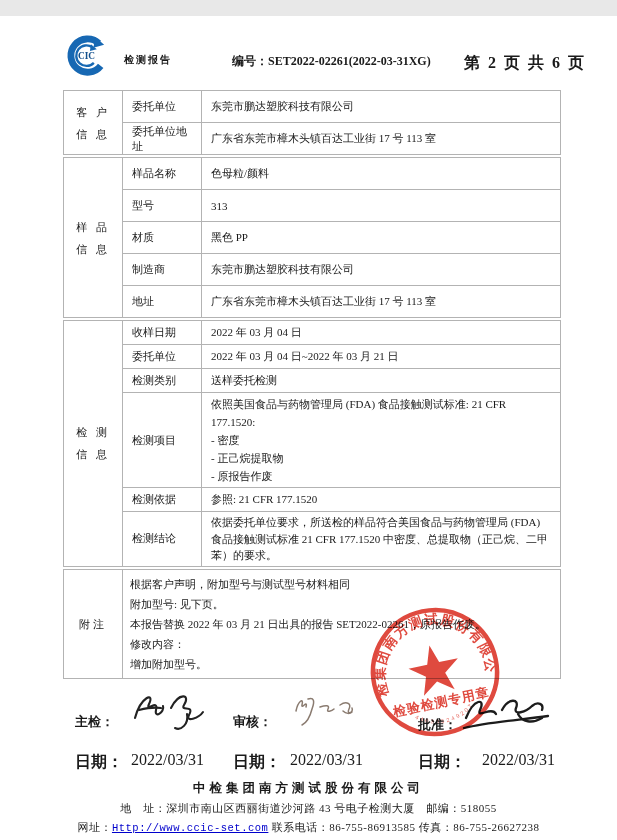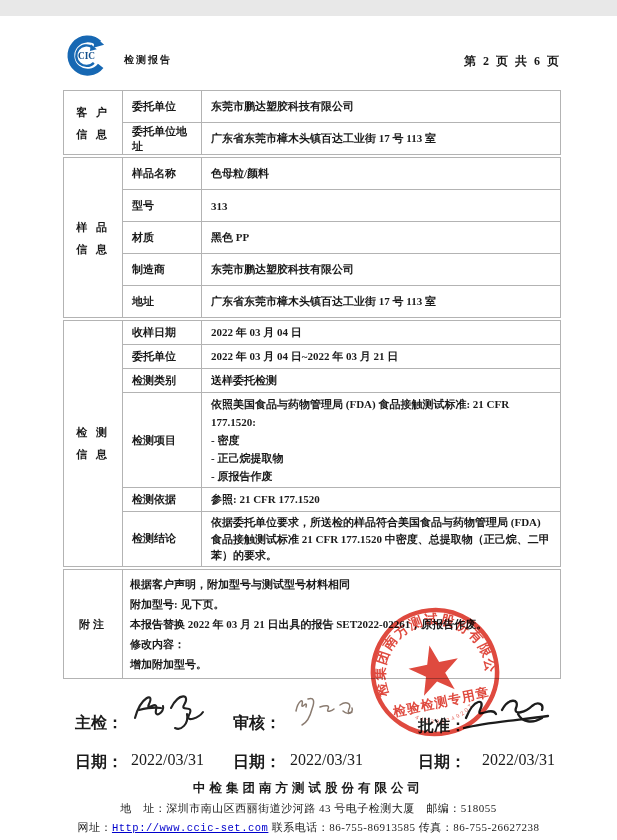--- a/index.html
+++ b/index.html
@@ -5,35 +5,35 @@
   html,body{margin:0;padding:0;background:#e8e8e8;}
   .page{
     position:relative;width:617px;height:840px;background:#ffffff;
     font-family:"Liberation Serif","DejaVu Serif",serif;color:#1a1a1a;
     margin:16px auto;overflow:hidden;
   }
   
   .hdr-logo{position:absolute;left:63px;top:16px;width:47px;height:47px;}
   .hdr-title{position:absolute;left:124px;top:37px;font-size:10px;font-weight:bold;letter-spacing:2px;}
   .hdr-no{position:absolute;left:232px;top:37px;font-size:12px;font-weight:bold;}
-  .hdr-page{position:absolute;left:464px;top:37px;font-size:12px;font-weight:bold;letter-spacing:2px;}
-  
-  .tables{position:absolute;left:63px;top:74px;width:498px;font-weight:bold;}
+  .hdr-page{position:absolute;left:464px;top:37px;font-size:16px;font-weight:bold;letter-spacing:2px;}
+  
+  .tables{position:absolute;left:63px;top:74px;width:498px;}
   table.sec{border-collapse:collapse;width:100%;table-layout:fixed;margin-bottom:2px;}
   table.sec td{border:1px solid #b3b3b3;font-size:11px;vertical-align:middle;}
   td.sec-title{text-align:center;padding:0;}
   td.sec-title div{line-height:22px;letter-spacing:3px;}
   td.lbl{padding:0 4px 0 9px;}
   td.val{padding:2px 8px 2px 9px;}
   td.val .line{line-height:18px;}
   td.notes{padding:4px 8px 4px 7px;}
   td.notes .line{line-height:20px;}
   .concl{line-height:16.5px;}
   
-  .sig-label{position:absolute;font-size:16px;font-weight:bold;}
+  .sig-label{position:absolute;font-size:13px;font-weight:bold;}
   .sig-date-label{position:absolute;font-size:16px;font-weight:bold;}
   .sig-date-val{position:absolute;font-size:16px;}
   .sig-svg{position:absolute;}
   
   .stamp{position:absolute;left:368px;top:589px;width:134px;height:134px;
          transform:rotate(-12deg);mix-blend-mode:multiply;opacity:.92;z-index:5;}
   
   .footer{position:absolute;left:0;right:0;top:764px;text-align:center;}
   .f-company{font-size:12.5px;font-weight:bold;letter-spacing:4px;}
   .f-line{font-size:11px;margin-top:4px;letter-spacing:.5px;}
@@ -45,20 +45,21 @@
 <div class="page">
 
   <svg class="hdr-logo" viewBox="0 0 48 48">
     <path d="M 36.5 11.5 A 17 17 0 1 0 38.5 34.5" fill="none" stroke="#1768b3" stroke-width="7"></path>
     <path d="M 33 5 L 42 13 L 31 16 Z" fill="#1768b3"></path>
     <path d="M 30 15.5 A 10.5 10.5 0 1 0 31.5 31.5" fill="none" stroke="#1768b3" stroke-width="2.4"></path>
     <path d="M 28.5 12.5 L 34.5 17.5 L 27.5 19.5 Z" fill="#1768b3"></path>
     <text x="24" y="28" text-anchor="middle" font-size="9.5" font-weight="bold" font-family="'Liberation Serif',serif" fill="#14508c">CIC</text>
   </svg>
   <span class="hdr-title">检测报告</span>
+  <span class="hdr-no"><b>编号：</b><b>SET2022-02261(2022-03-31XG)</b></span>
   <span class="hdr-page">第 2 页 共 6 页</span>
 
   <div class="tables">
 
     <table class="sec">
       <colgroup>
           <col style="width:59px">
           <col style="width:79px">
           <col>
         </colgroup>

